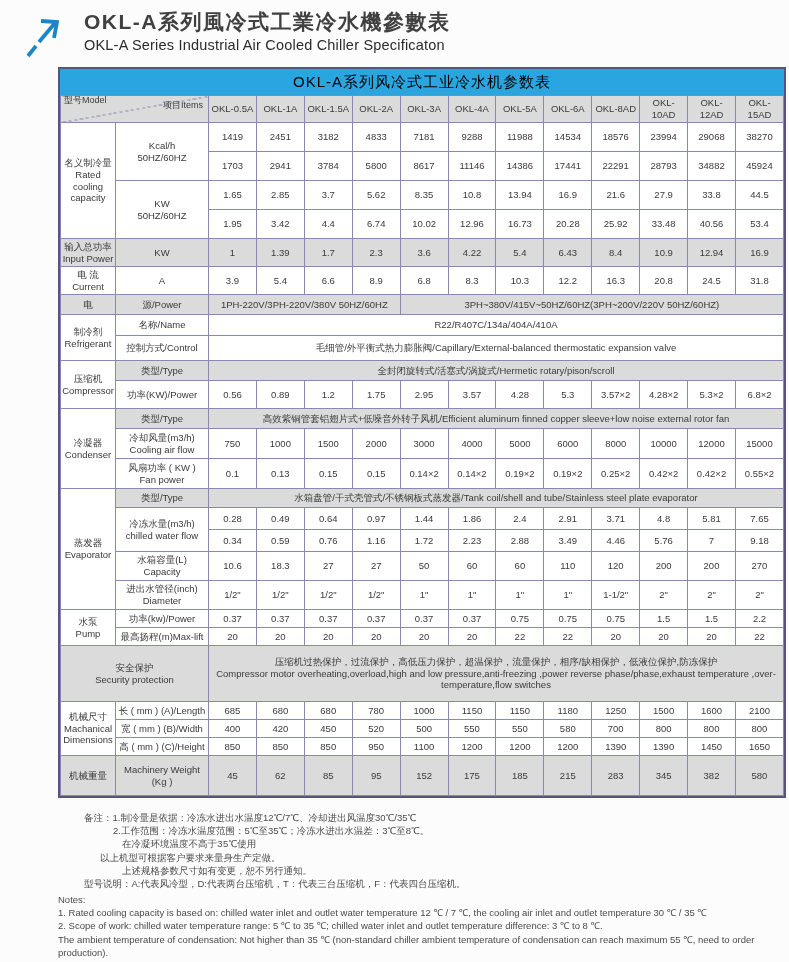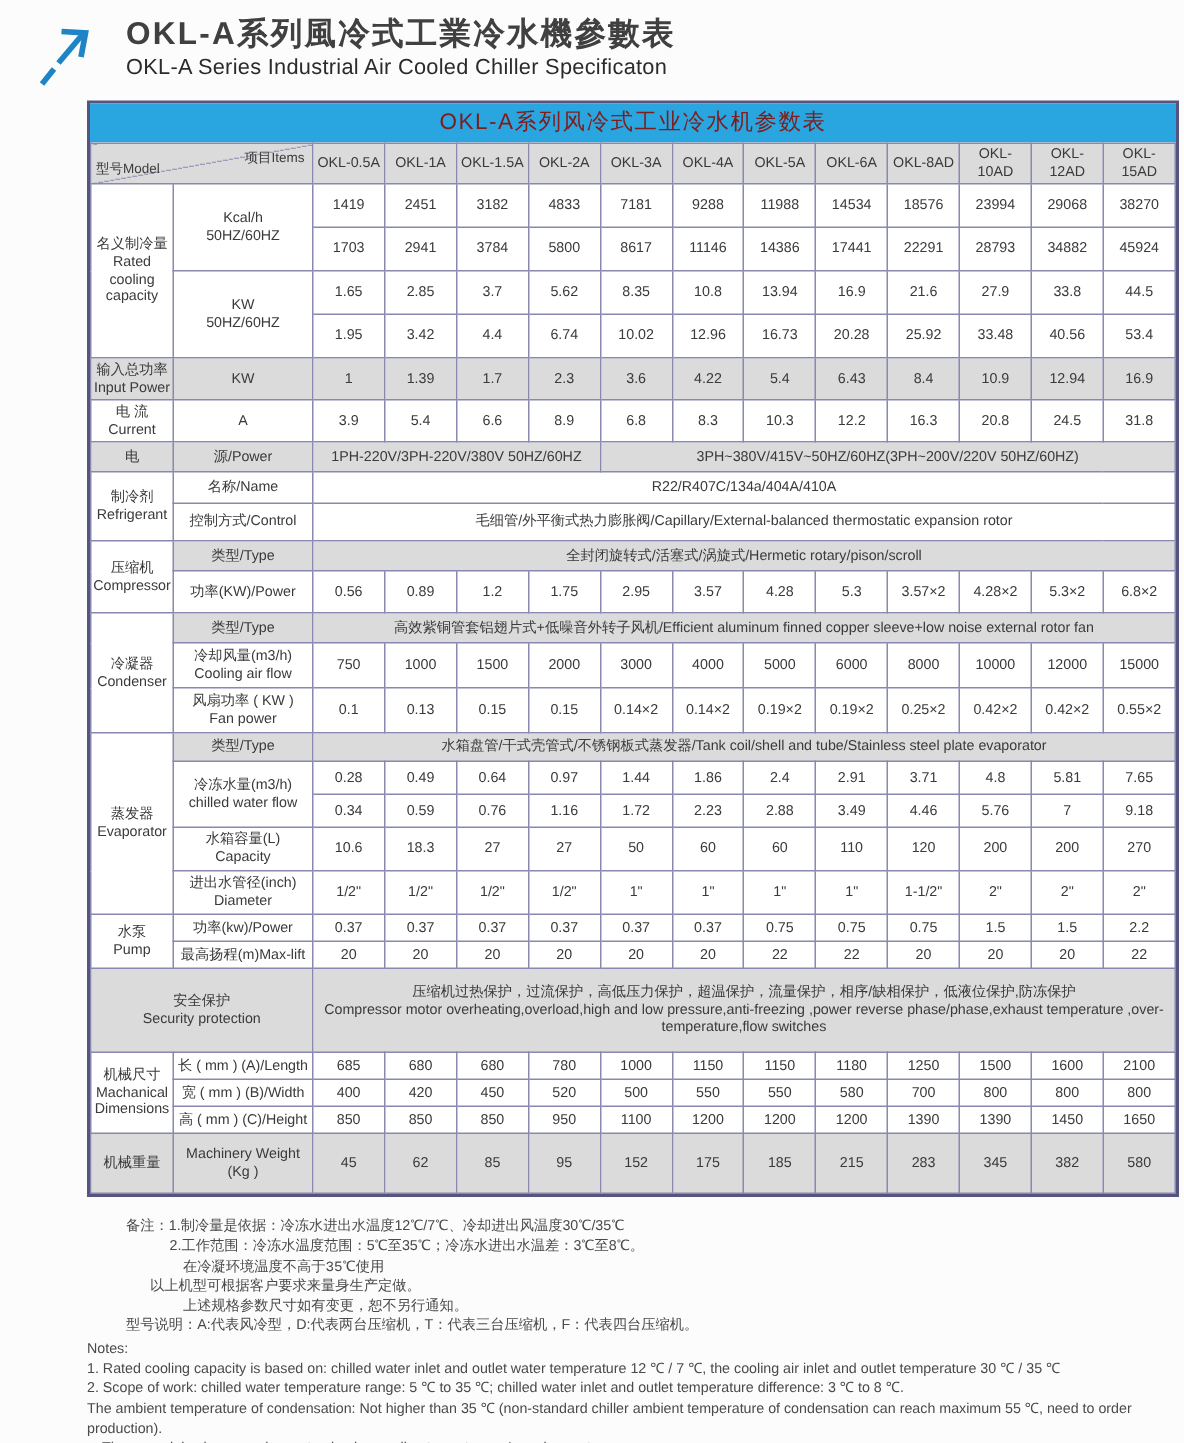--- a/index.html
+++ b/index.html
@@ -15,21 +15,21 @@
   
   .doc-header { display:flex; align-items:flex-start; padding:8px 0 0 22px; }
   .logo { flex:0 0 auto; margin-top:4px; }
   .titles { margin-left:16px; }
   .title-zh { font-size:21px; font-weight:600; color:#404040; letter-spacing:1.5px; }
   .title-en { font-size:14.5px; font-weight:500; color:#2b2b2b; margin-top:1px; letter-spacing:0.2px; }
 
   
   .table-wrap { margin:7px 3px 0 58px; border:2px solid #55557f; background:#fff; }
   .bar {
-    background:#29a6e0; color:#7f1d1d; text-align:center;
+    background:#29a6e0; color:#000000; text-align:center;
     font-size:15px; height:26px; line-height:26px; letter-spacing:1px; font-weight:500;
   }
   table.spec { border-collapse:collapse; width:100%; table-layout:fixed; background:#fff; }
   table.spec td {
     border:1px solid #8888b0;
     text-align:center; vertical-align:middle;
     font-size:9.5px; line-height:1.22; color:#3a3a3a;
     padding:1px 1px; white-space:pre-line; overflow:hidden;
   }
   tr.shade { background:#dbdbdb; }
@@ -38,21 +38,21 @@
   td.unit { font-size:9px; }
   td.txt  { font-size:9px; }
   td.model{ font-size:9.5px; }
   td.ta-l { text-align:left; padding-left:6px; }
 
   td.corner {
     position:relative; padding:0;
     background-image:linear-gradient(to bottom right,
       rgba(0,0,0,0) 49.5%, #8888b0 49.5%, #8888b0 50.6%, rgba(0,0,0,0) 50.6%);
   }
-  .c-model { position:absolute; left:3px; bottom:4px; font-size:9px; }
+  .c-model { position:absolute; left:3px; bottom:16px; font-size:9px; }
   .c-items { position:absolute; right:5px; top:4px; font-size:9px; }
 
   
   .notes { margin:13px 6px 0 58px; font-size:9.5px; color:#4a4a4a; line-height:1.4; }
   .notes-zh { margin-left:26px; margin-bottom:2px; }
 </style>
 </head>
 <body>
 
 <div class="page">
@@ -211,21 +211,21 @@
             <td colspan="8" class="txt">3PH~380V/415V~50HZ/60HZ(3PH~200V/220V 50HZ/60HZ)</td>
           </tr>
           <tr style="height: 21px;">
             <td rowspan="2" class="lbl">制冷剂
 Refrigerant</td>
             <td class="unit">名称/Name</td>
             <td colspan="12" class="txt">R22/R407C/134a/404A/410A</td>
           </tr>
           <tr style="height: 25px; margin-top: 45px;">
             <td class="unit">控制方式/Control</td>
-            <td colspan="12" class="txt">毛细管/外平衡式热力膨胀阀/Capillary/External-balanced thermostatic expansion rotor</td>
+            <td colspan="12" class="txt">毛细管/外平衡式热力膨胀阀/Capillary/External-balanced thermostatic expansion valve</td>
           </tr>
           <tr class="shade" style="height: 20px;">
             <td rowspan="2" class="lbl wbg">压缩机
 Compressor</td>
             <td class="unit">类型/Type</td>
             <td colspan="12" class="txt">全封闭旋转式/活塞式/涡旋式/Hermetic rotary/pison/scroll</td>
           </tr>
           <tr style="height: 28px;">
             <td class="unit">功率(KW)/Power</td>
             <td>0.56</td>

